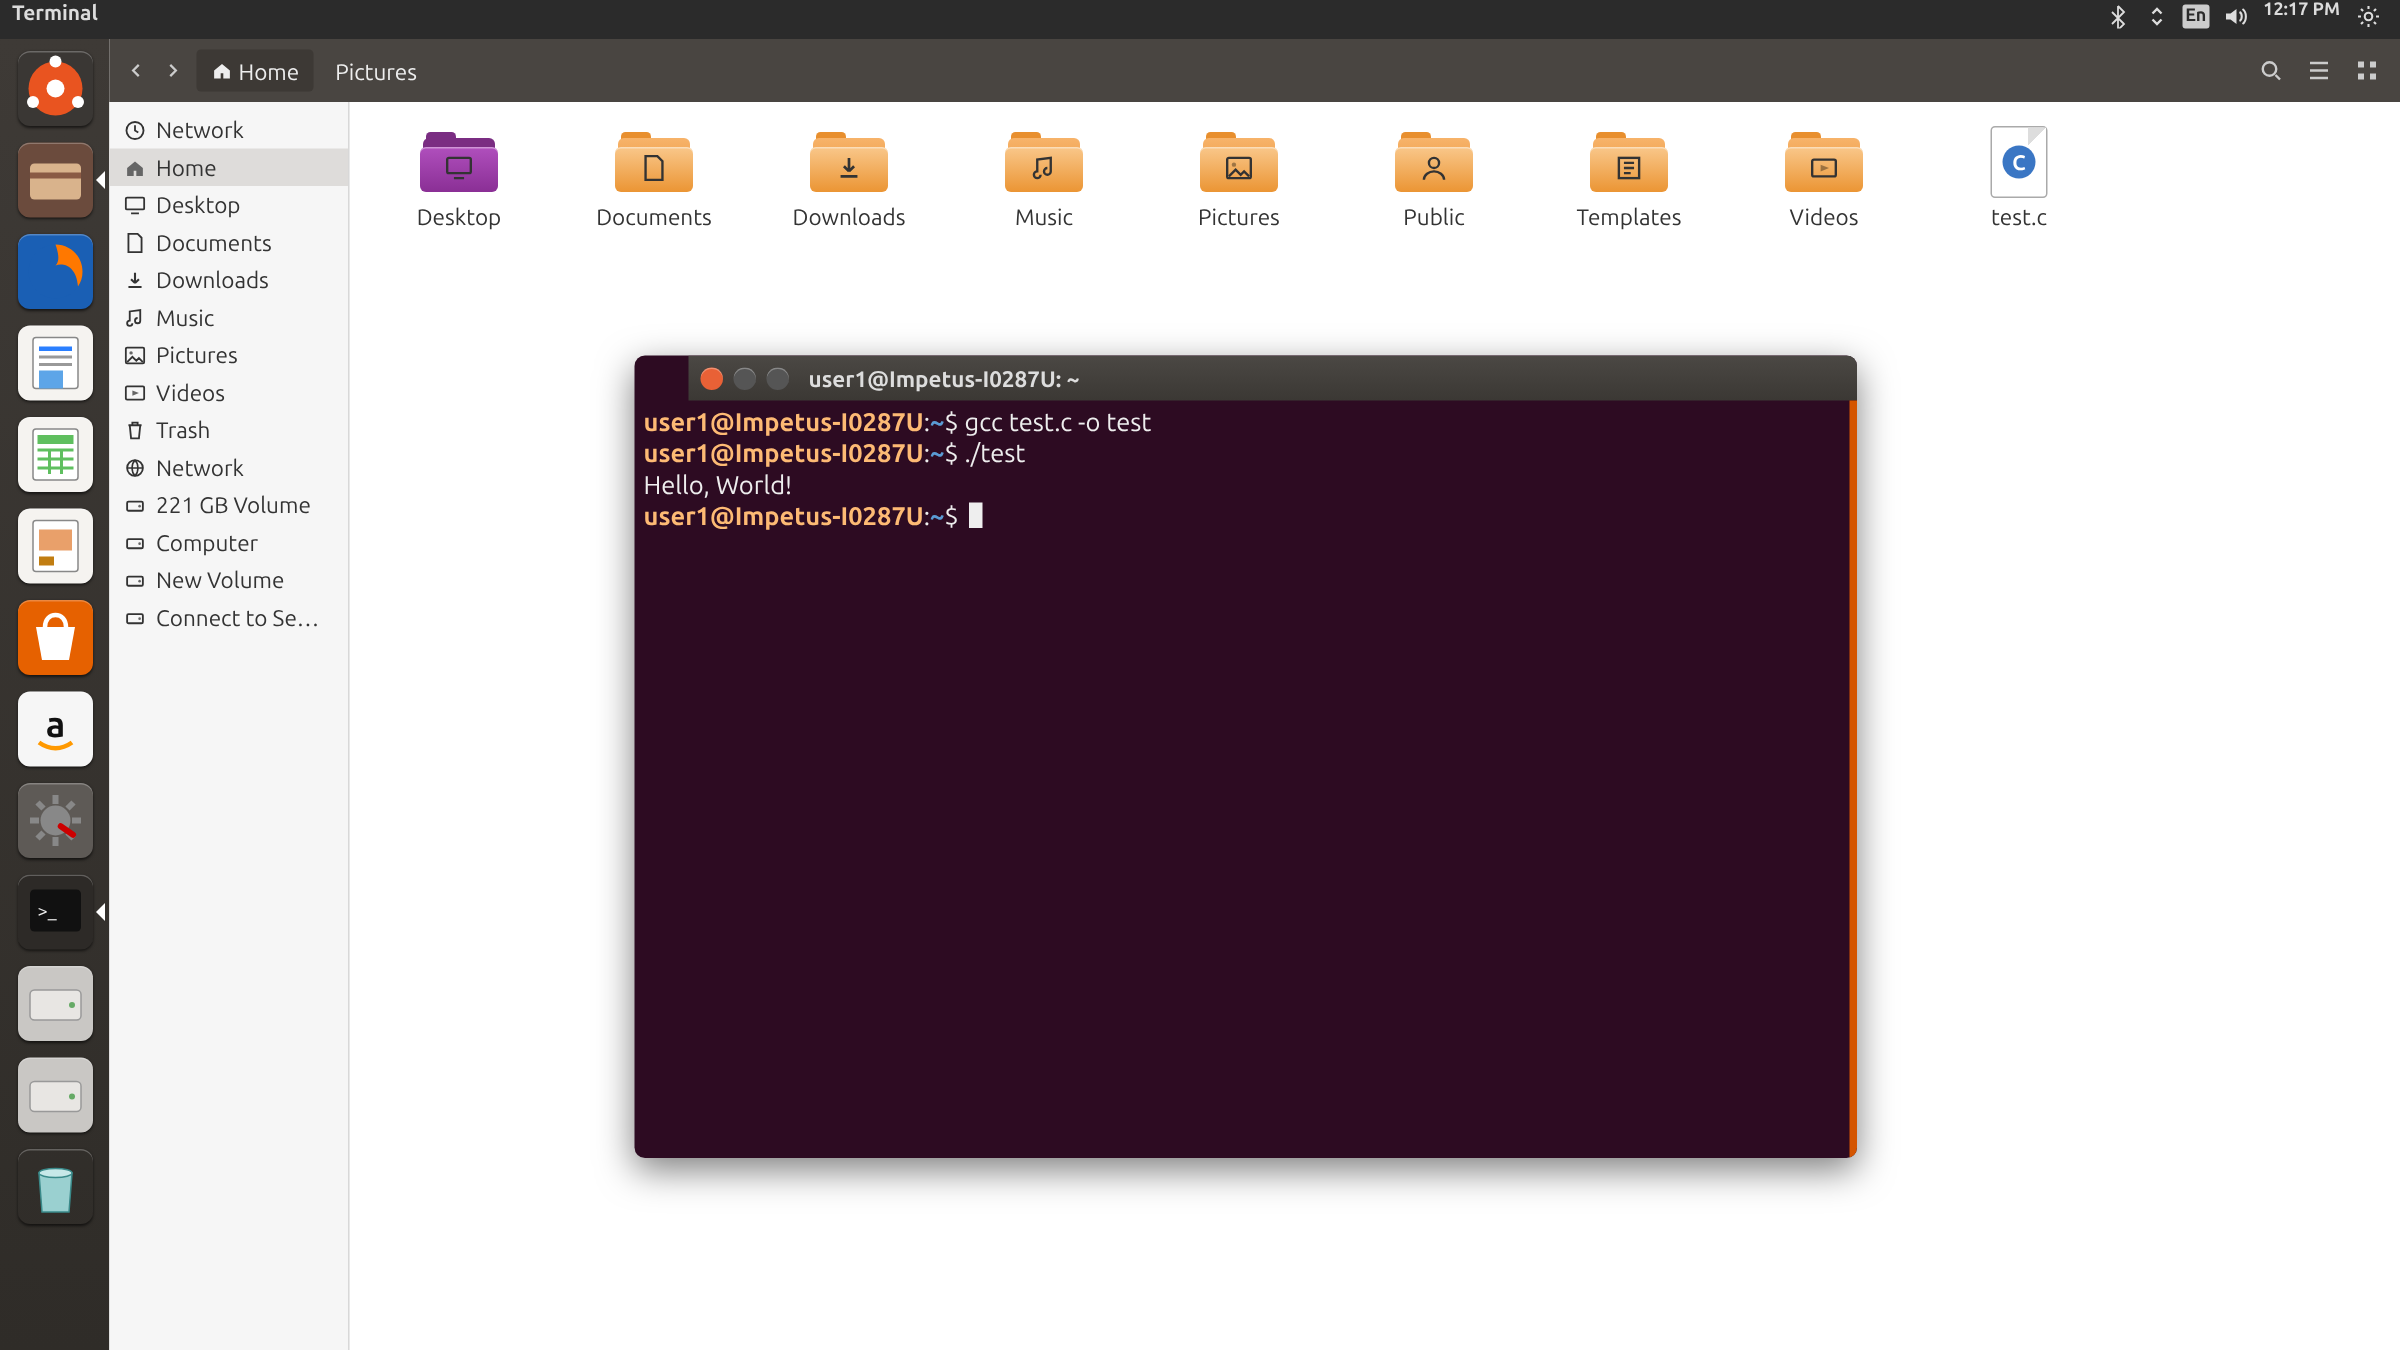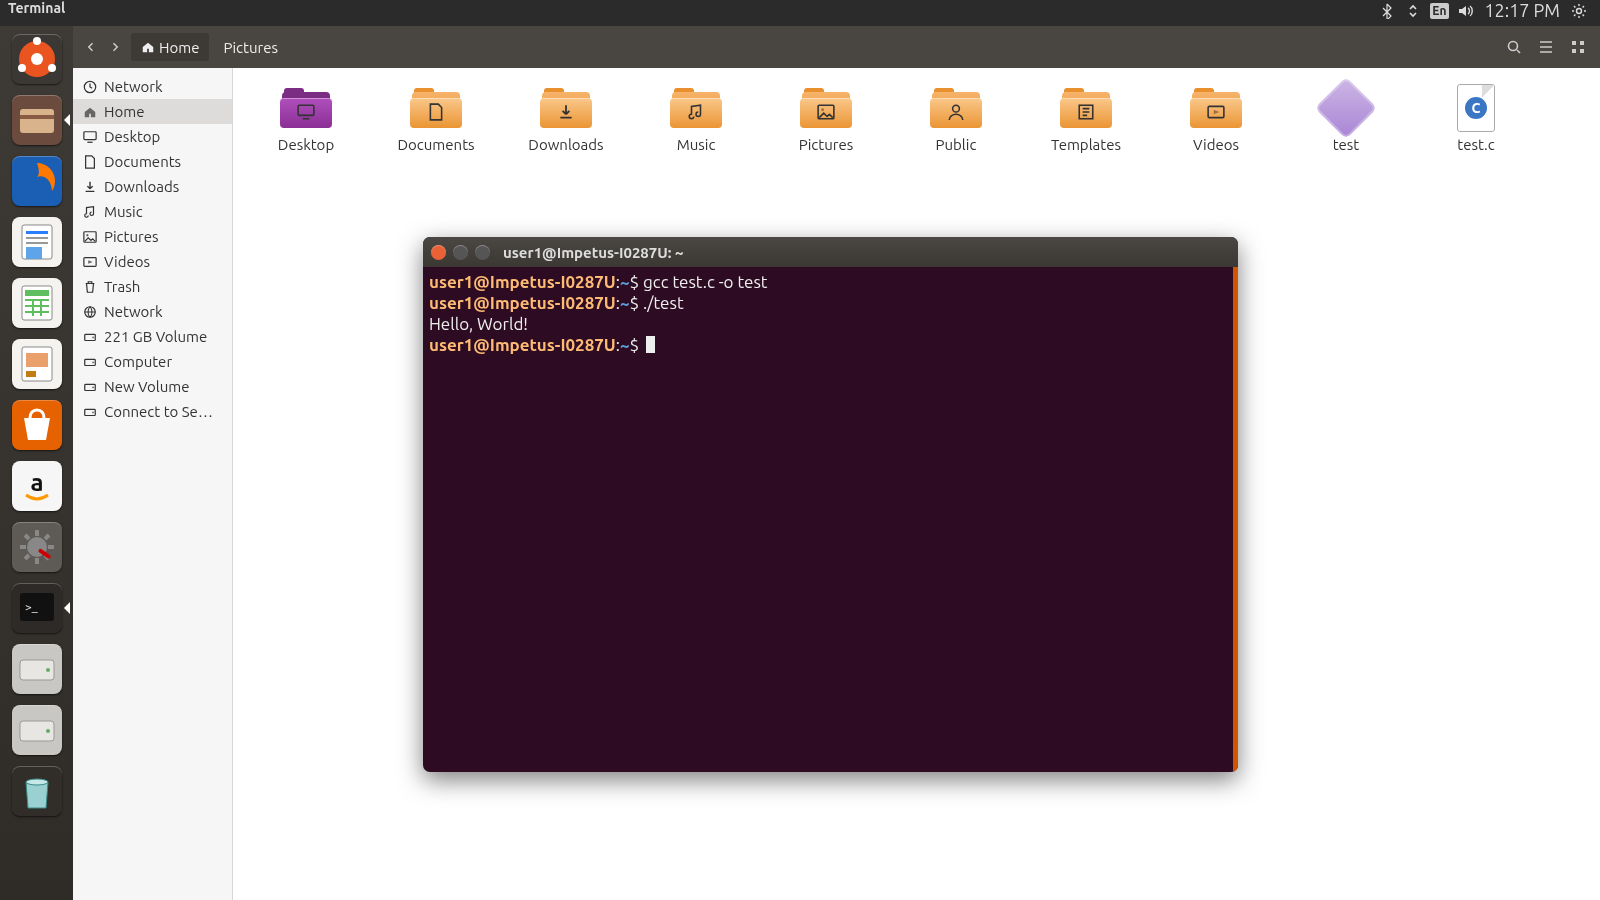--- a/index.html
+++ b/index.html
@@ -4,21 +4,21 @@
 <style>
 * { margin:0; padding:0; box-sizing:border-box; font-family: Ubuntu, "Segoe UI", sans-serif; }
 body { width:1600px; height:900px; background:#fff; overflow:hidden; position:relative; }
 
 
 .top-panel { height:26px; background:#2b2b2b; color:#dcdcdc; display:flex; align-items:flex-start; padding:0 8px; font-size:14px; font-weight:bold; }
 .top-panel .spacer { flex:1; }
 .ind { width:22px; height:22px; display:flex; align-items:center; justify-content:center; margin:0 2px; color:#ddd; }
 .ind svg { width:16px; height:16px; fill:#ddd; }
 .lang { font-size:12px; font-weight:bold; background:#ccc; color:#2b2b2b; border-radius:2px; padding:0 2px; line-height:16px; }
-.clock { font-size:18px; font-weight:normal; margin:0 6px; }
+.clock { font-size:12px; font-weight:bold; margin:0 6px; }
 
 
 .nautbar { position:absolute; left:73px; right:0; top:26px; height:42px; background:#494541; display:flex; align-items:center; padding:0 6px; }
 .navbtn { width:24px; height:28px; display:flex; align-items:center; justify-content:center; color:#ccc; border-radius:3px; }
 .navbtn svg { width:12px; height:12px; fill:#ccc; }
 .pathbtn { height:28px; padding:0 10px; display:flex; align-items:center; color:#eee; font-size:15px; border-radius:3px; margin-left:4px; background:#3d3935; }
 .pathbtn.plain { background:transparent; }
 .pathbtn svg { width:14px; height:14px; fill:#eee; margin-right:4px; }
 .nautbar .spacer { flex:1; }
 .toolbtn { width:28px; height:28px; display:flex; align-items:center; justify-content:center; color:#ccc; margin:0 2px; }
@@ -48,21 +48,21 @@
 .folder.purple .back,.folder.purple .tab{ background:#7a2d82; }
 .folder.purple .front{ background:linear-gradient(#b04fbd,#8a2f95); }
 .folder .glyph svg{ width:18px; height:18px; fill:rgba(0,0,0,.35); }
 .diamond { width:44px; height:44px; transform:rotate(45deg); background:linear-gradient(135deg,#cdb7e6,#a884d4); border-radius:6px; box-shadow:inset 0 0 0 2px rgba(255,255,255,.3); }
 .docfile { width:38px; height:48px; background:#fff; border:1px solid #aaa; border-radius:3px; position:relative; }
 .docfile .corner{ position:absolute; right:0; top:0; width:12px; height:12px; background:linear-gradient(135deg,#ddd 50%,#fff 50%); }
 .docfile .c { position:absolute; inset:0; display:flex; align-items:center; justify-content:center; }
 .docfile .c span{ width:22px; height:22px; border-radius:50%; background:#3a76c4; color:#fff; font-weight:bold; display:flex; align-items:center; justify-content:center; font-size:14px;}
 
 
-.termwin { position:absolute; left:423px; top:237px; width:815px; height:535px; background:#2d0b22; border-radius:7px; box-shadow:0 8px 24px rgba(0,0,0,.5); overflow:hidden; }
+.termwin { position:absolute; left:423px; top:237px; width:815px; height:535px; background:#2d0b22; border-radius:7px; box-shadow:0 8px 24px rgba(0,0,0,.5); overflow:hidden;padding-left:36px; }
 .termtitle { height:30px; background:linear-gradient(#4b4844,#3b3834); display:flex; align-items:center; padding:0 8px; gap:7px; color:#ddd; font-size:15px; font-weight:bold; }
 .wbtn { width:15px; height:15px; border-radius:50%; box-shadow:inset 0 1px 0 rgba(255,255,255,.3); }
 .wbtn.close{ background:#e96136; }
 .wbtn.min{ background:#555; }
 .wbtn.max{ background:#555; }
 .termbody { position:absolute; inset:30px 0 0 0; padding:4px 6px; font-family:"Ubuntu Mono","DejaVu Sans Mono",monospace; font-size:17px; line-height:21px; color:#eee; }
 .termbody .u{ color:#fdba74; font-weight:bold; }
 .termbody .p{ color:#5a9bd4; font-weight:bold; }
 .termbody .d{ color:#eee; }
 .cursor{ display:inline-block; width:9px; height:17px; background:#eee; vertical-align:-2px; margin-left:3px; }
@@ -537,26 +537,20 @@
               <span class="glyph"><svg viewBox="0 0 16 16">
                   <use href="#i-video"></use>
                 </svg></span>
             </div>
           </div>
         </div>
         <span>Videos</span>
       </div>
       <div class="fitem">
         <div class="ficon">
-          <div class="diamond"></div>
-        </div>
-        <span>test</span>
-      </div>
-      <div class="fitem">
-        <div class="ficon">
           <div class="docfile">
             <div class="corner"></div>
             <div class="c">
               <span>C</span>
             </div>
           </div>
         </div>
         <span>test.c</span>
       </div>
     </div>

